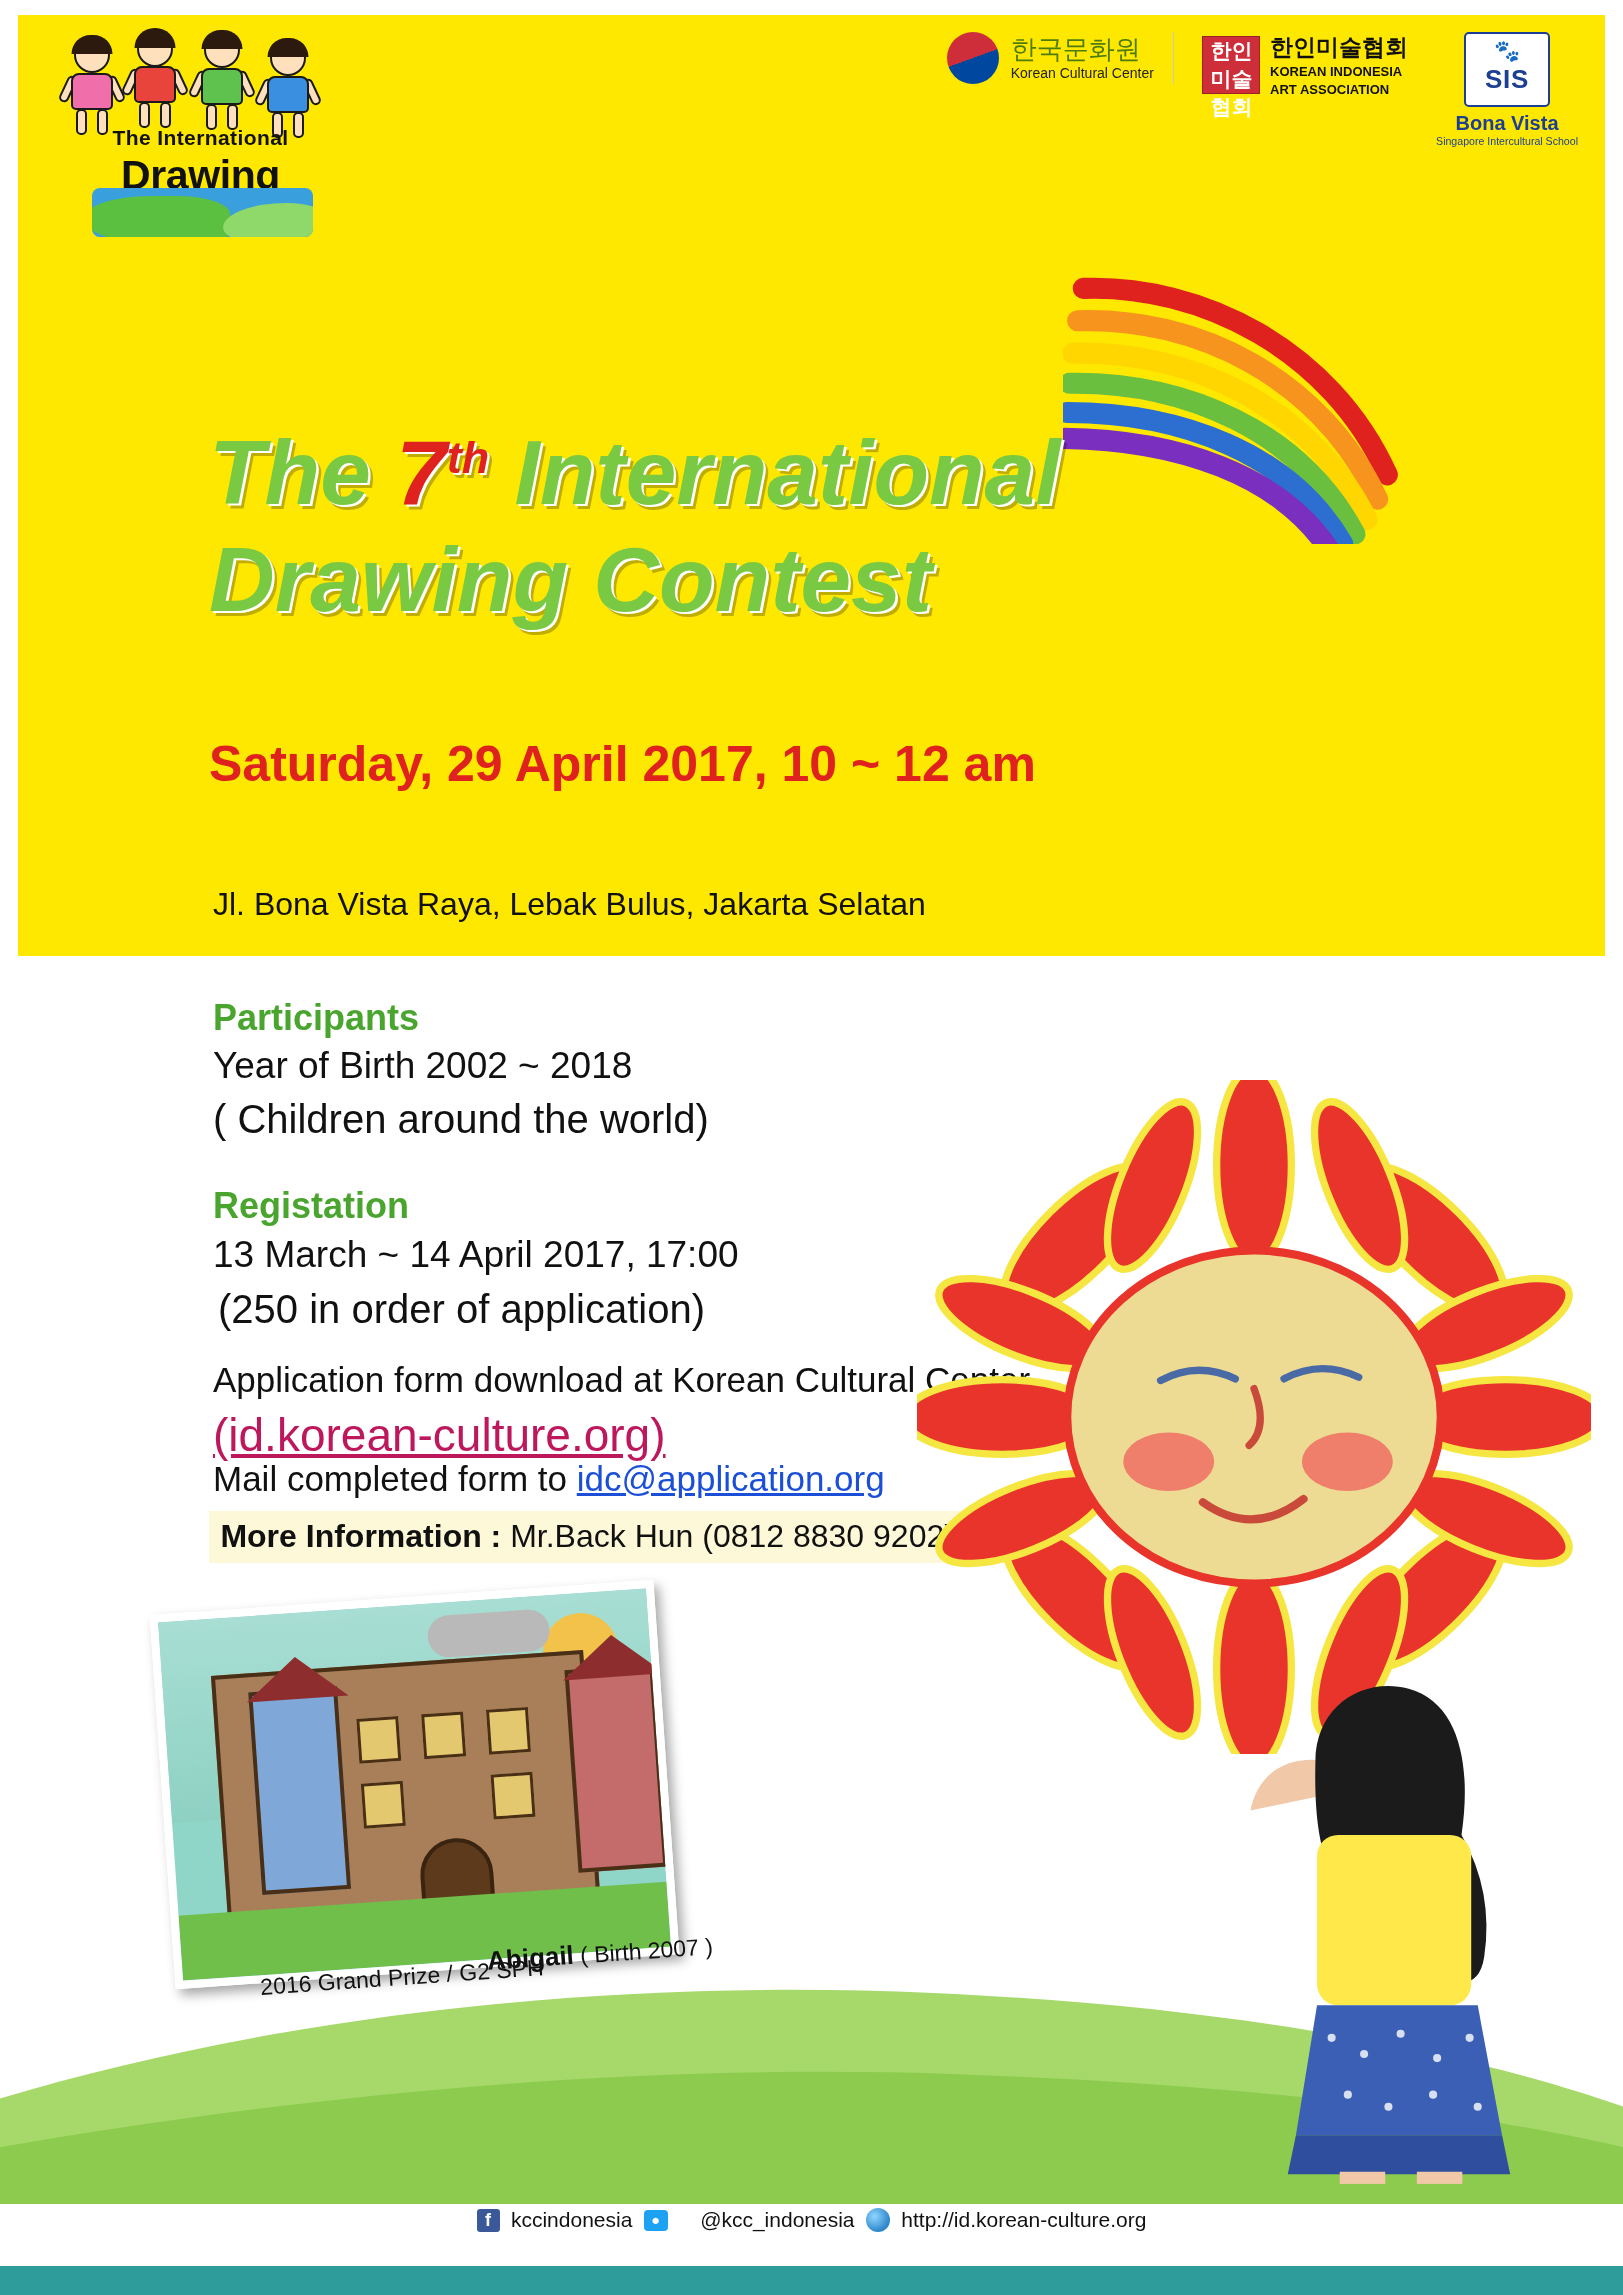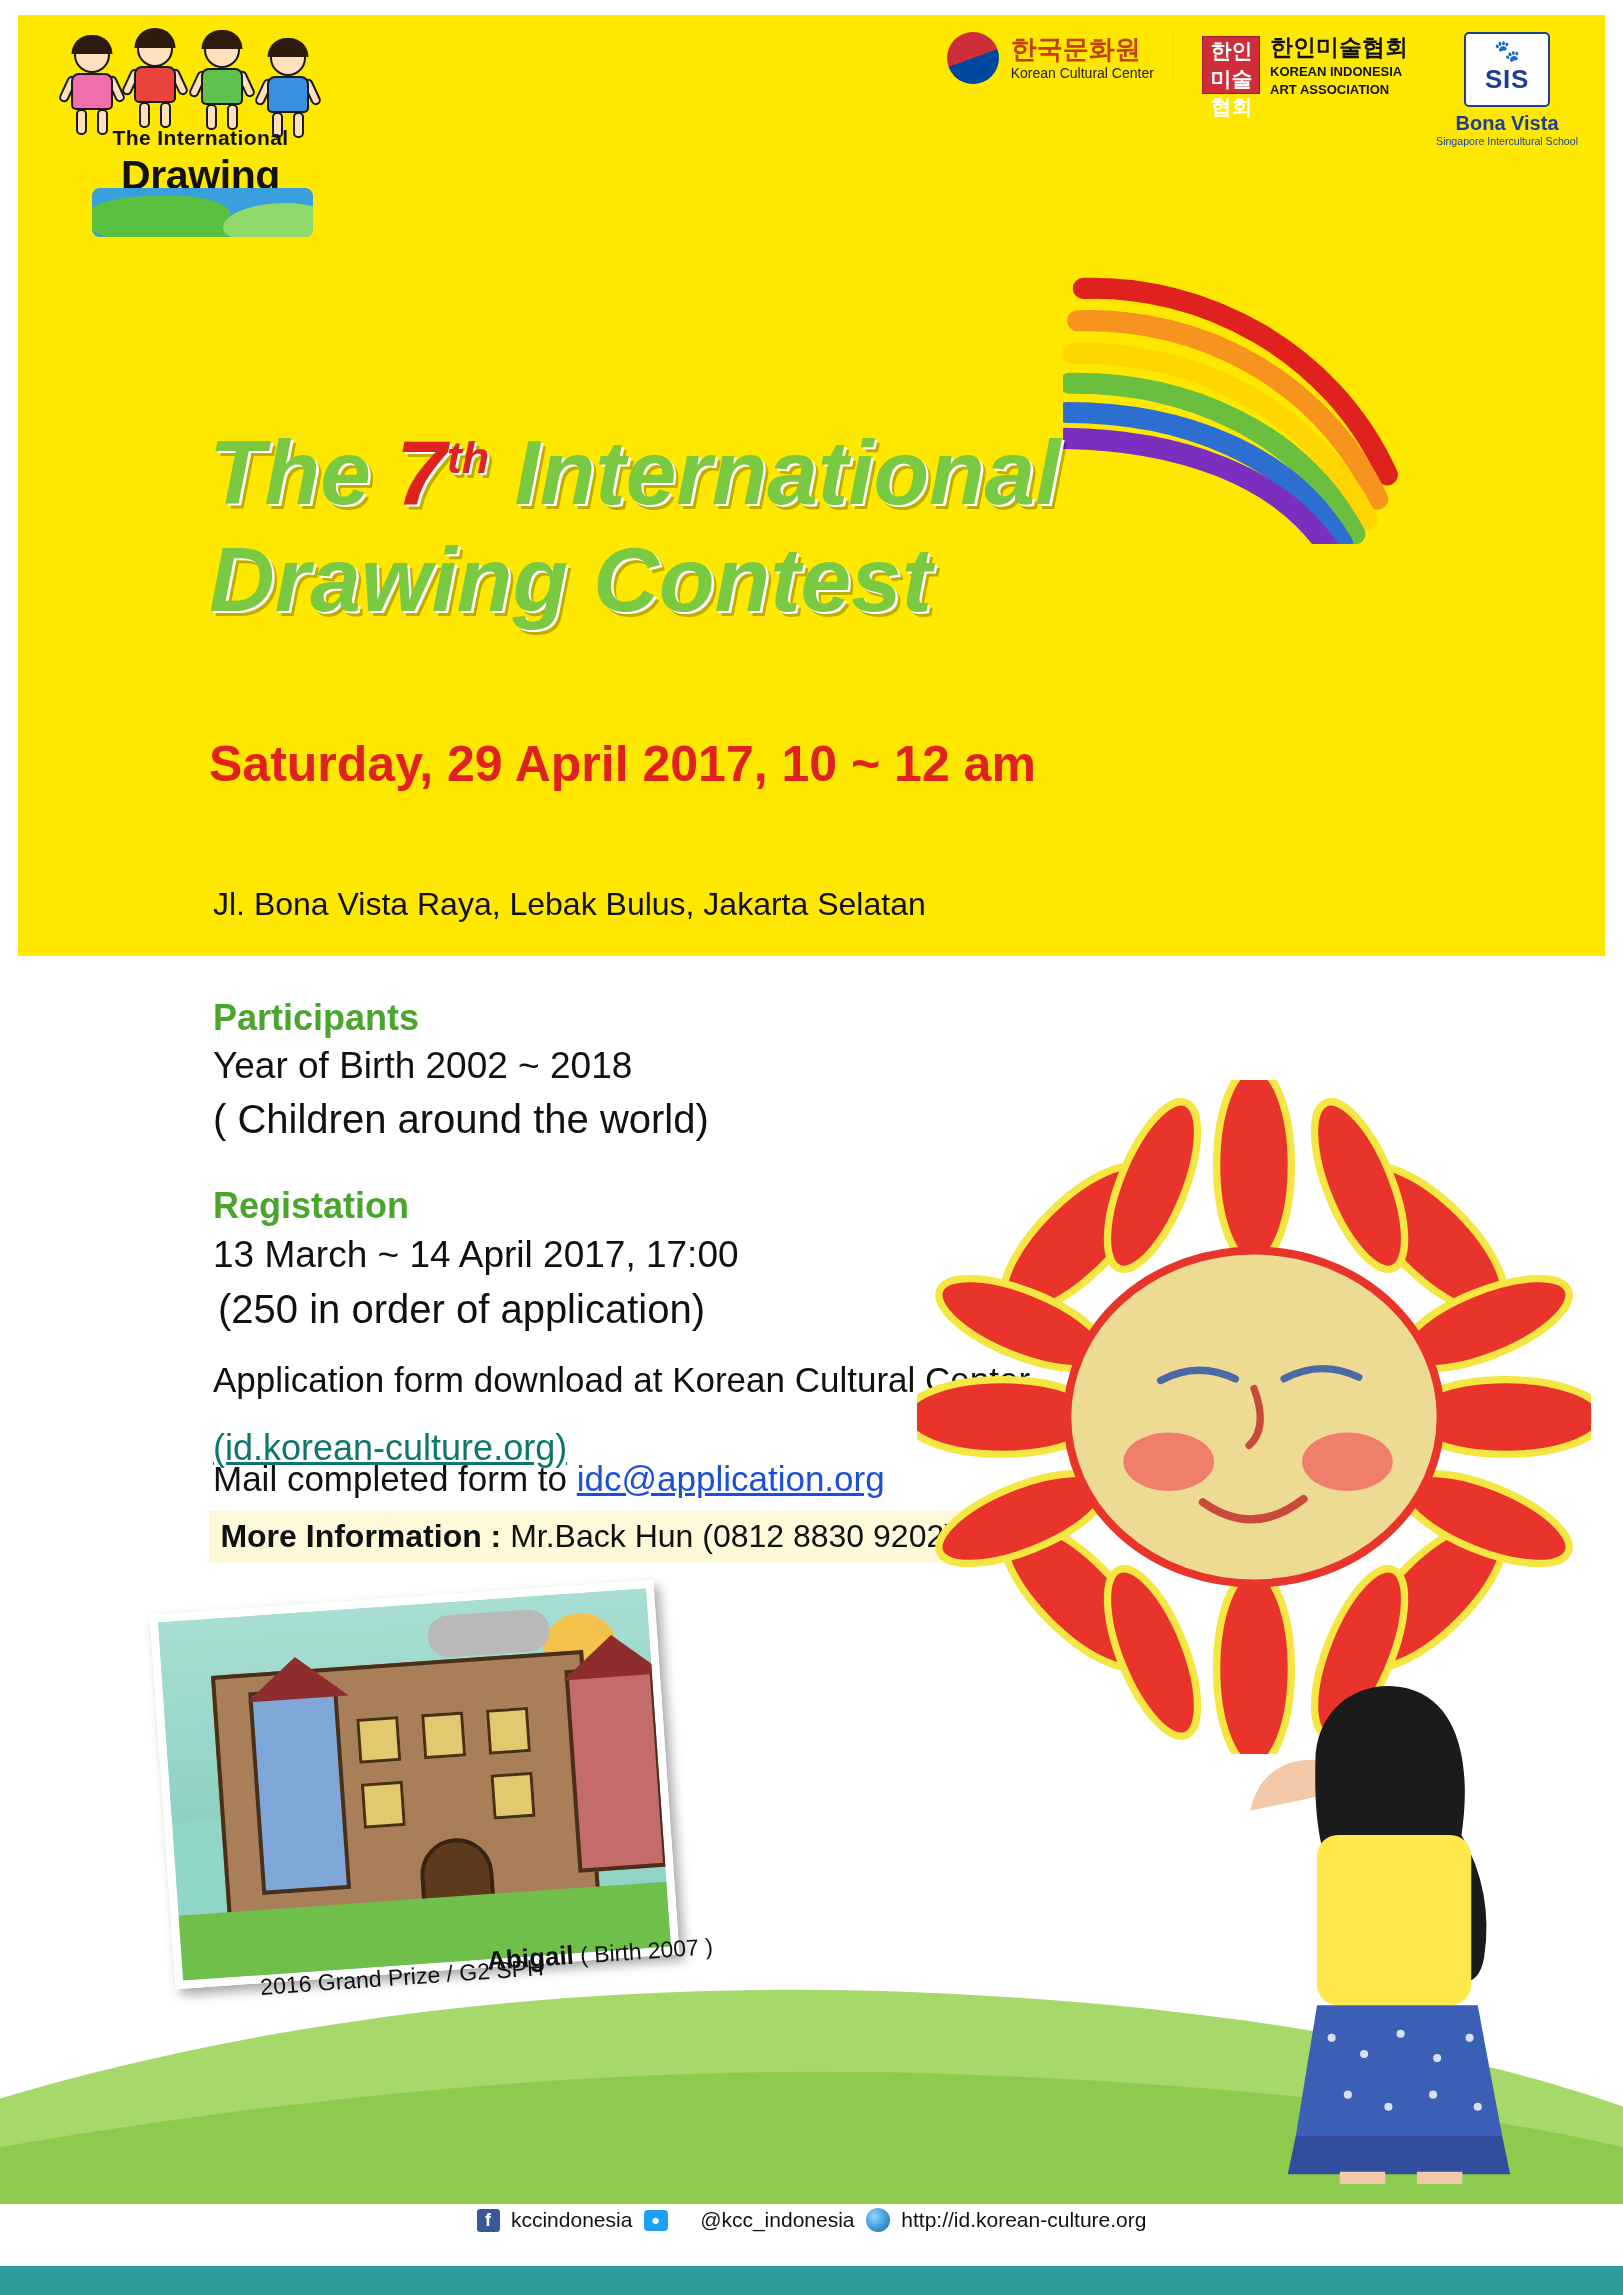--- a/index.html
+++ b/index.html
@@ -114,21 +114,21 @@
     width: 52px; height: 52px; border-radius: 50%;
     background: linear-gradient(160deg, #cd2e3a 0 50%, #0047a0 50% 100%);
     position: relative; flex: none;
   }
   .taegeuk::after {
     content: ""; position: absolute; left: 50%; top: 50%;
     transform: translate(-50%, -50%) rotate(-20deg);
     width: 36px; height: 18px; border-radius: 18px 18px 0 0;
     background: #cd2e3a; opacity: .0;
   }
-  .kcc-text-ko { font-size: 26px; font-weight: bold; color: #c2410c; line-height: 1.1; }
+  .kcc-text-ko { font-size: 26px; font-weight: normal; color: #4d7c0f; line-height: 1.1; }
   .kcc-text-en { font-size: 14px; color: #222; margin-top: 2.4px; }
 
   .kiaa-logo { display: flex; align-items: center; gap: 9.7px; }
   .kiaa-seal {
     width: 58px; height: 58px; background: #cd2e3a; position: relative; flex: none;
     border: 1.6px solid #a0202a;
   }
   .kiaa-seal span {
     position: absolute; left: 0; top: 0; width: 100%; height: 100%;
     color: #fff; font-size: 21px; line-height: 28px; text-align: center;
@@ -209,21 +209,21 @@
   #participants-years { left: 213px; top: 1045px; }
   #participants-note { left: 213px; top: 1097px; }
 
   #registration-head { left: 213px; top: 1185px; }
   #registration-dates { left: 213px; top: 1234px; }
   #registration-note { left: 218px; top: 1287px; }
 
   #appform-line { left: 213px; top: 1360px; font-size: 35px; }
   #appform-link {
     position: absolute; left: 213px; top: 1408px;
-    font-size: 36px; color: #0f766e; white-space: nowrap; margin-top: 19px;
+    font-size: 46px; color: #be185d; white-space: nowrap;
   }
   #mail-line {
     position: absolute; left: 213px; top: 1459px;
     font-size: 35px; color: #111; white-space: nowrap;
   }
   #mail-line .mail-addr { color: #1b4fd8; }
 
   #more-info {
     position: absolute; left: 209px; top: 1511px;
     background: #fdf8d8; padding: 6.5px 14.6px 8px 11.4px;

